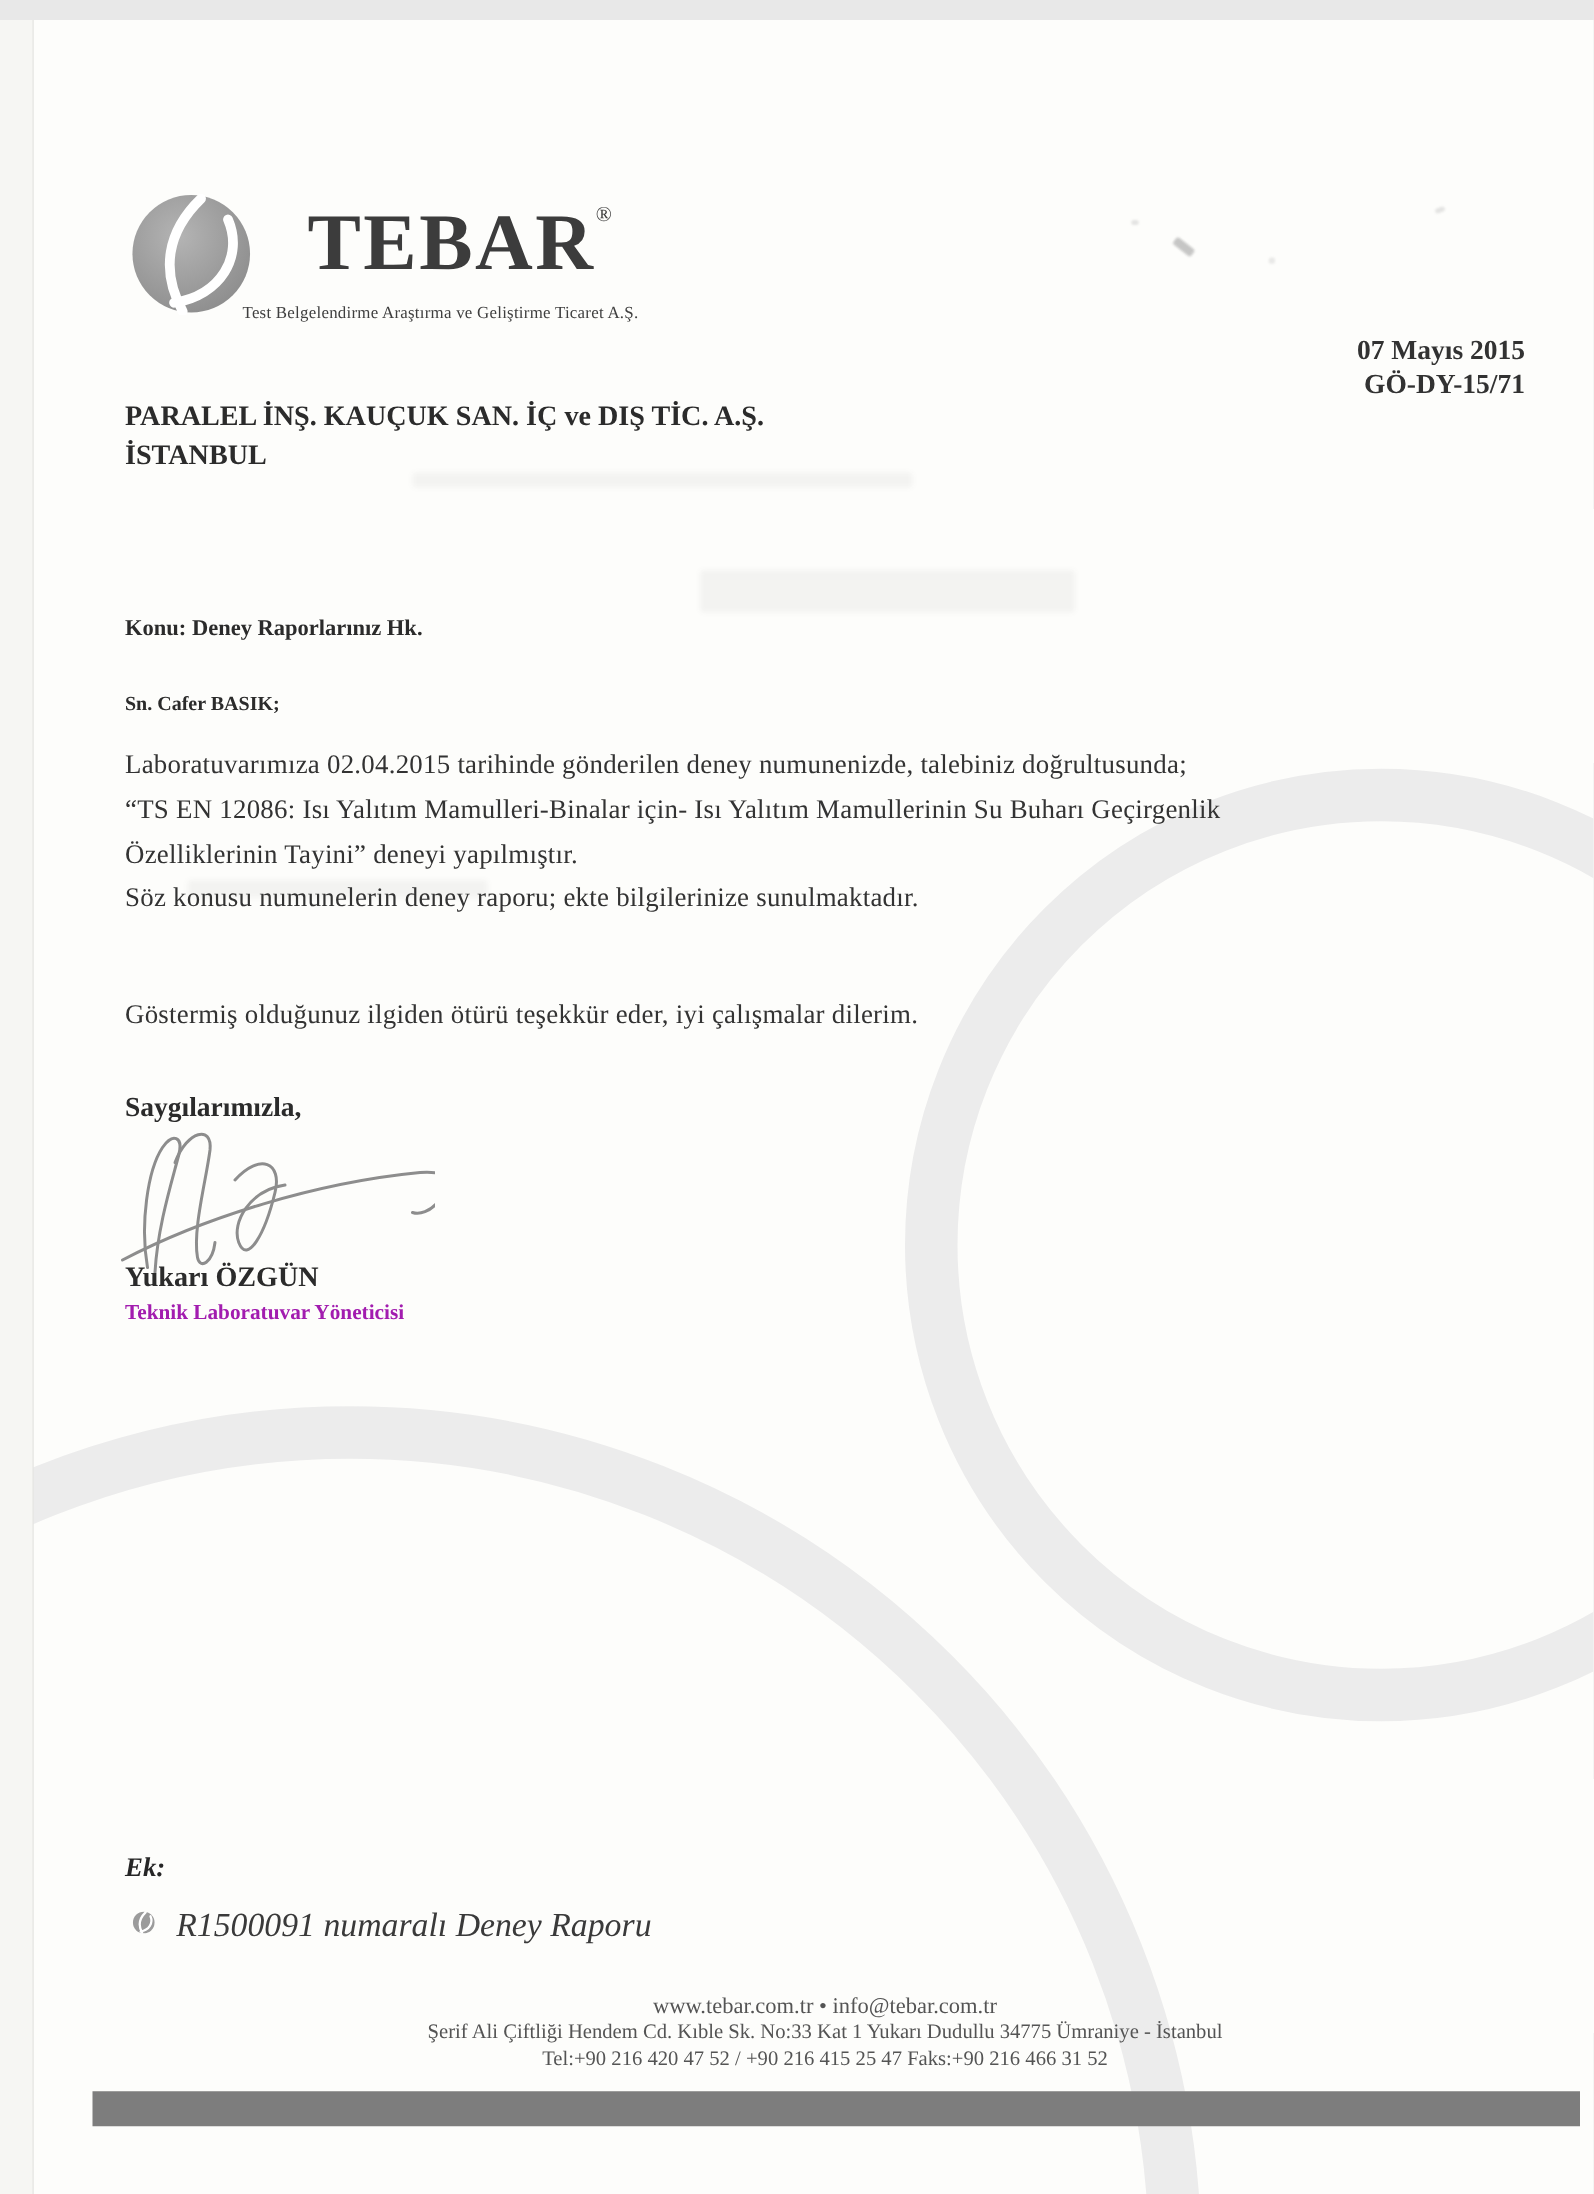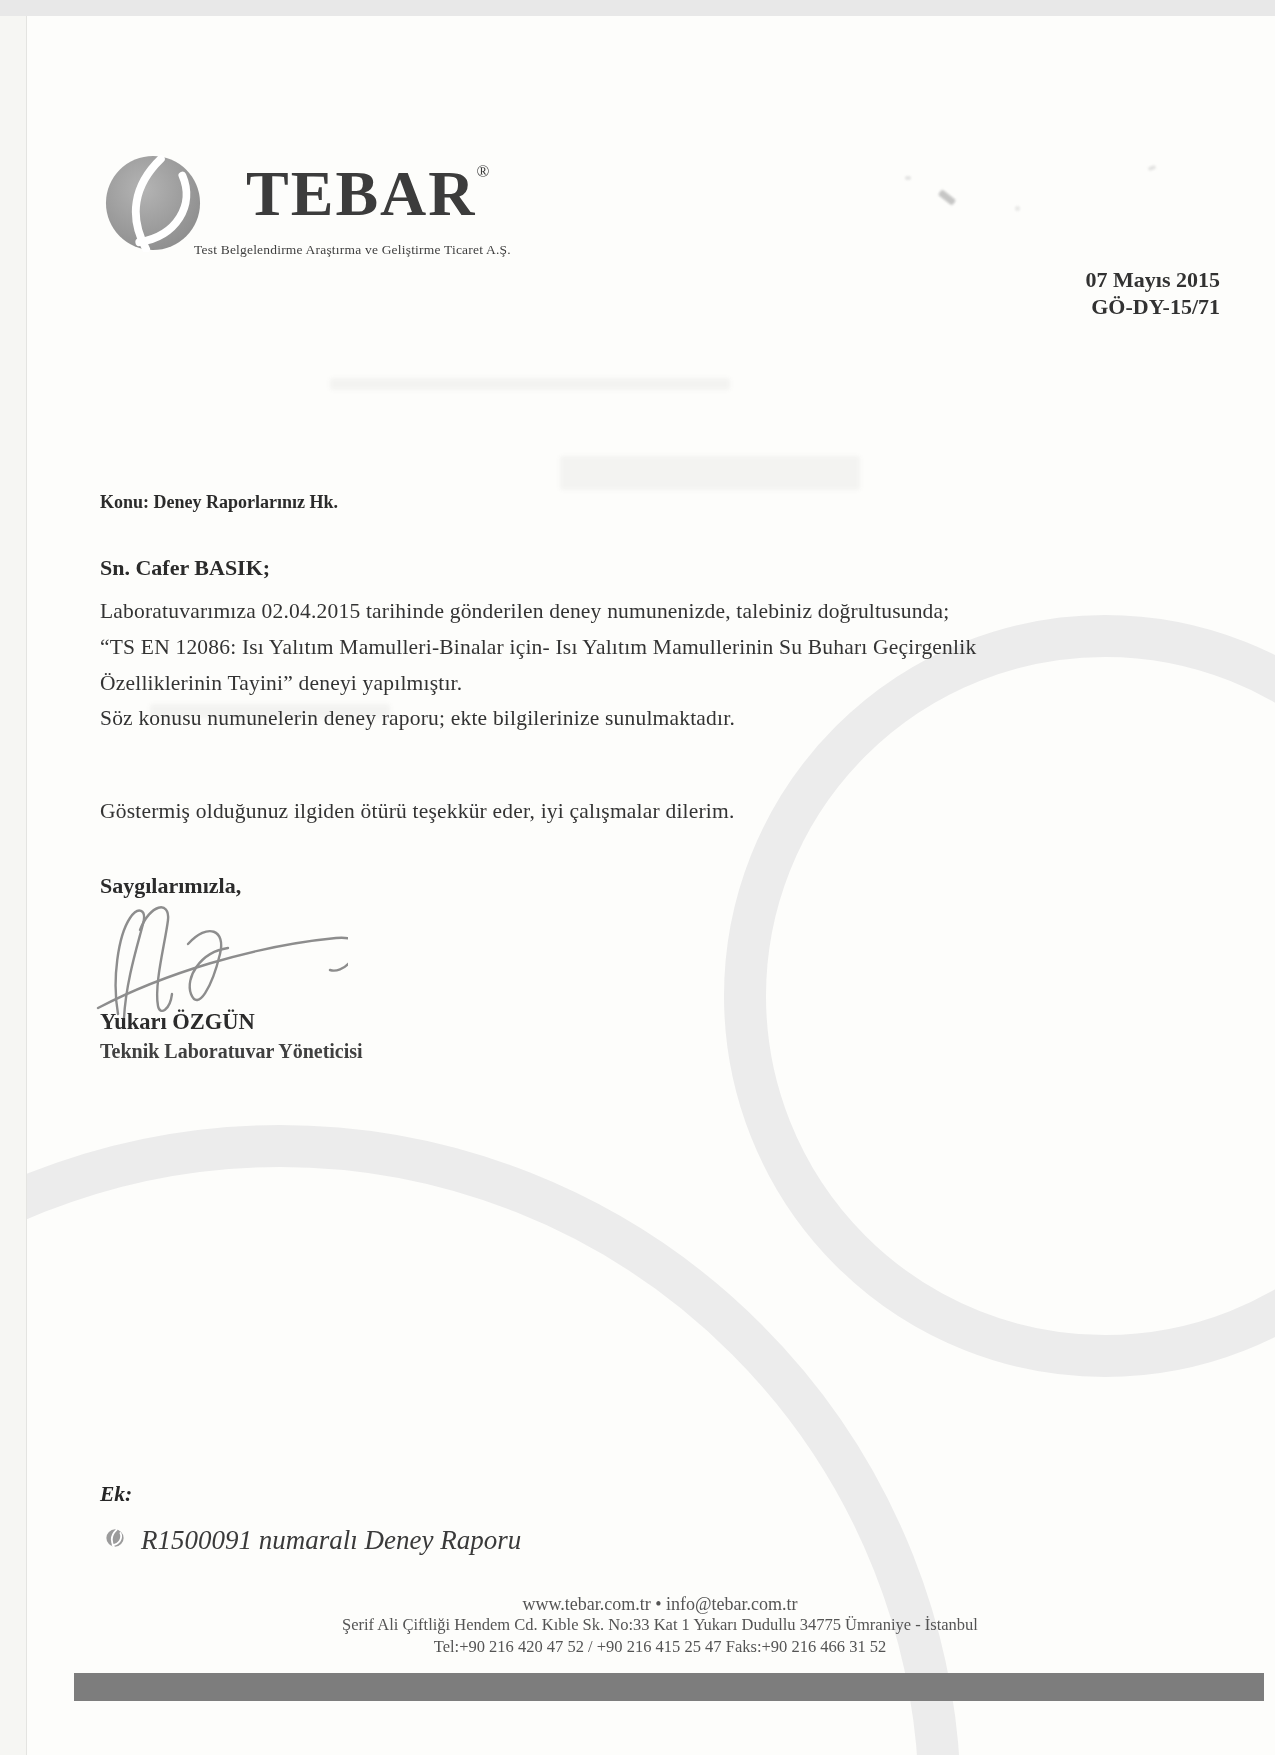--- a/index.html
+++ b/index.html
@@ -35,26 +35,26 @@
   }
   .meta-block{
     position:absolute;right:55px;top:250px;
     text-align:right;font-weight:bold;font-size:22px;line-height:27px;color:#323232;
     z-index:2;
   }
   
   .abs{position:absolute;z-index:2;}
   .recipient{left:100px;top:301px;font-weight:bold;font-size:22.5px;line-height:31px;color:#2b2b2b;}
   .subject{left:100px;top:476px;font-weight:bold;font-size:18px;color:#2b2b2b;}
-  .salutation{left:100px;top:539px;font-weight:bold;font-size:22px;color:#2b2b2b;}
+  .salutation{left:100px;top:539px;font-weight:bold;font-size:16px;color:#2b2b2b;}
   .bodyline{left:100px;font-size:21.5px;color:#333;white-space:nowrap;letter-spacing:0.2px;}
   .valediction{left:100px;top:857px;font-weight:bold;font-size:22px;color:#2b2b2b;}
   .signature{left:88px;top:876px;width:260px;height:135px;}
   .signer-name{left:100px;top:993px;font-weight:bold;font-size:22.5px;color:#2b2b2b;}
-  .signer-title{left:100px;top:1024px;font-weight:bold;font-size:20px;color:#404040;}
+  .signer-title{left:100px;top:1024px;font-weight:bold;font-size:17px;color:#a21caf;}
   .ek-label{left:100px;top:1466px;font-weight:bold;font-style:italic;font-size:21.5px;color:#262626;}
   .ek-bullet{left:106px;top:1513px;width:18px;height:18px;}
   .ek-item{left:141px;top:1509px;font-style:italic;font-size:27px;color:#3a3a3a;}
   
   .footer{
     position:absolute;left:160px;top:1578px;width:1000px;
     text-align:center;color:#545454;z-index:2;
   }
   .footer .f1{font-size:18px;line-height:20px;}
   .footer .f2{font-size:16.5px;line-height:22px;}
@@ -96,20 +96,24 @@
       <span>TEBAR</span><span class="reg">®</span>
     </div>
     <div class="tagline">Test Belgelendirme Araştırma ve Geliştirme Ticaret A.Ş.</div>
   </div>
 
   <div class="meta-block">
     <div>07 Mayıs 2015</div>
     <div>GÖ-DY-15/71</div>
   </div>
 
+  <div class="abs recipient">
+    <div>PARALEL İNŞ. KAUÇUK SAN. İÇ ve DIŞ TİC. A.Ş.</div>
+    <div>İSTANBUL</div>
+  </div>
 
   <div class="abs subject">Konu: Deney Raporlarınız Hk.</div>
 
   <div class="abs salutation">Sn. Cafer BASIK;</div>
 
   <div class="abs bodyline" style="top:583px;">Laboratuvarımıza 02.04.2015 tarihinde gönderilen deney numunenizde, talebiniz doğrultusunda;</div>
   <div class="abs bodyline" style="top:619px;">“TS EN 12086: Isı Yalıtım Mamulleri-Binalar için- Isı Yalıtım Mamullerinin Su Buharı Geçirgenlik</div>
   <div class="abs bodyline" style="top:655px;">Özelliklerinin Tayini” deneyi yapılmıştır.</div>
   <div class="abs bodyline" style="top:690px;">Söz konusu numunelerin deney raporu; ekte bilgilerinize sunulmaktadır.</div>
   <div class="abs bodyline" style="top:783px;">Göstermiş olduğunuz ilgiden ötürü teşekkür eder, iyi çalışmalar dilerim.</div>

